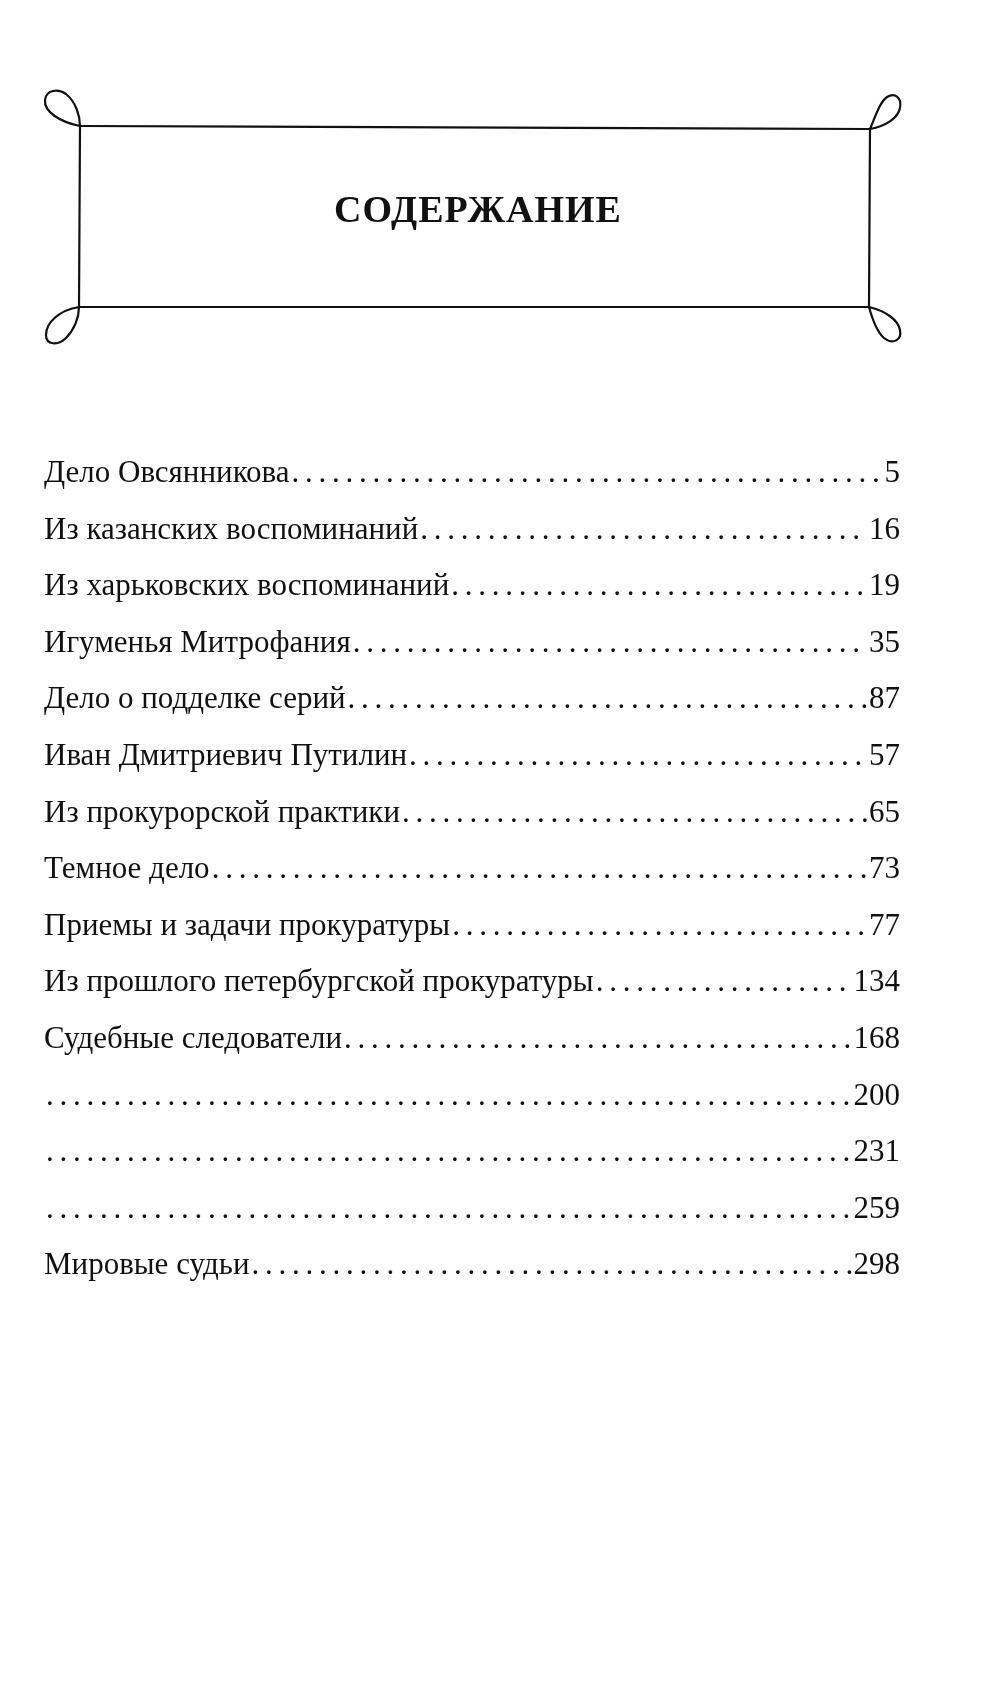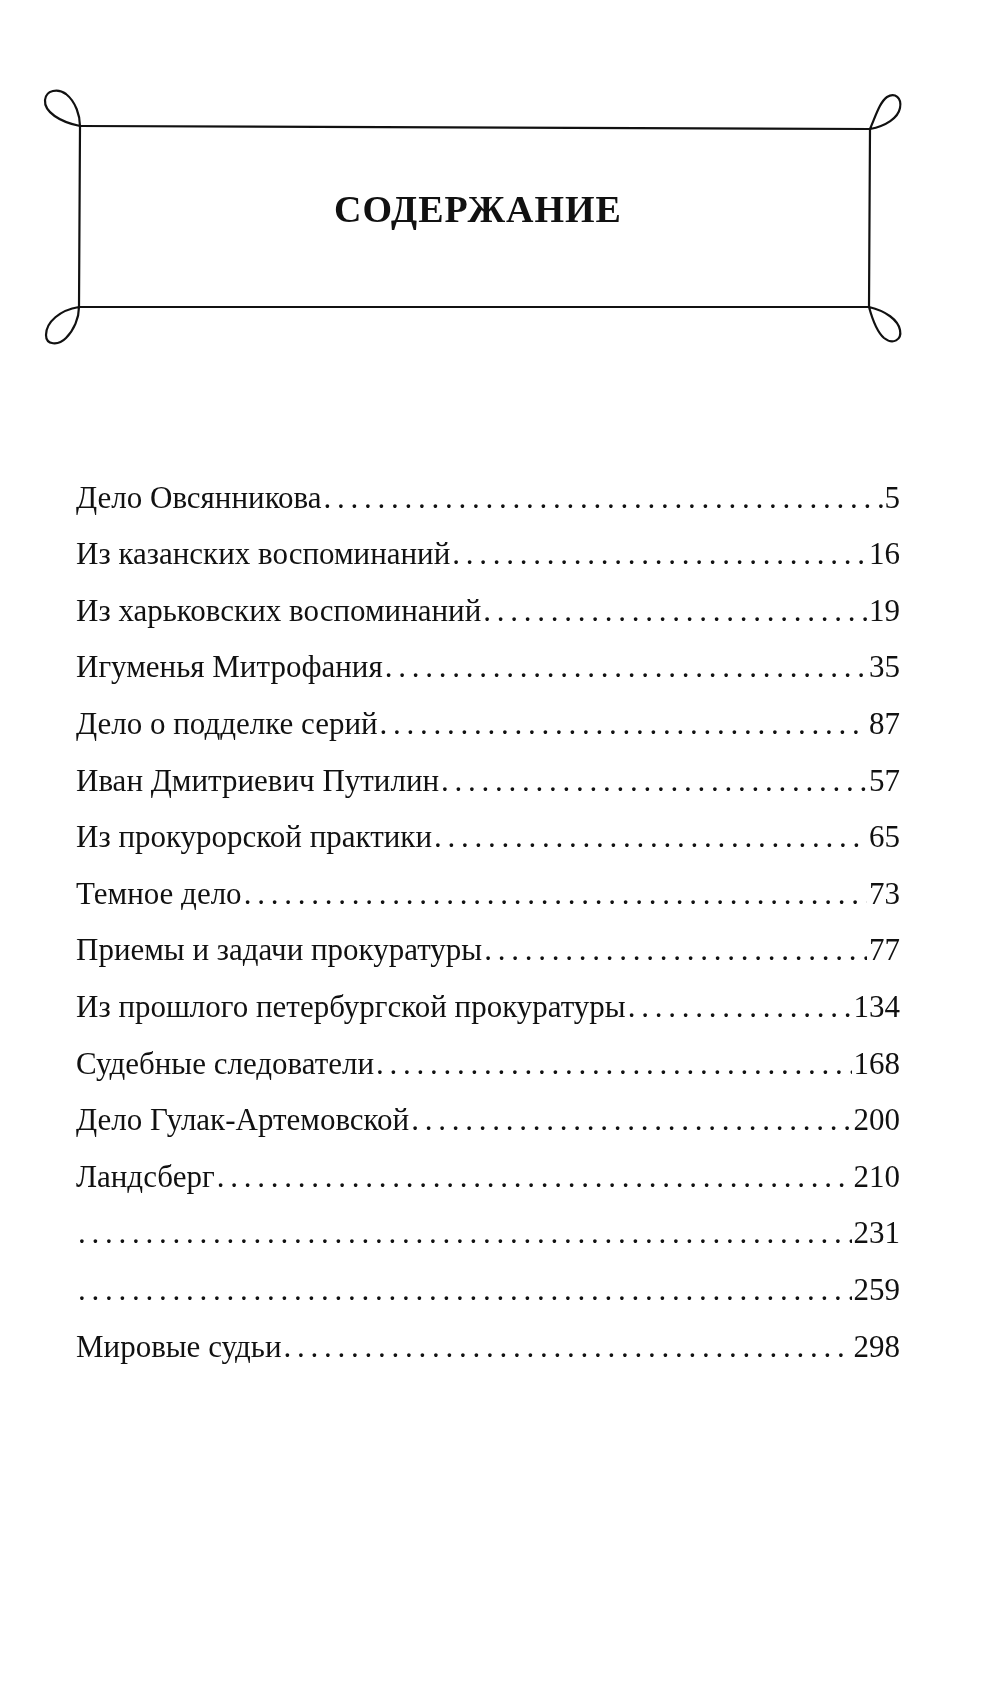--- a/index.html
+++ b/index.html
@@ -40,26 +40,25 @@
       line-height: 1;
     }
     .toc {
       position: absolute;
       left: 44px;
       top: 456px;
       width: 856px;
     }
     .toc-row {
       display: flex;
-      align-items: flex-end;
+      align-items: flex-start;
       height: 56.6px;
       font-size: 31px;
       line-height: 1;
       white-space: nowrap;
-      margin-left: 32px;
     }
     .toc-title {
       flex: 0 0 auto;
     }
     .toc-leader {
       flex: 1 1 auto;
       overflow: hidden;
       margin: 0 2px;
       position: relative;
     }
@@ -147,28 +146,22 @@
     <span class="toc-title">Из прошлого петербургской прокуратуры</span>
     <span class="toc-leader"></span>
     <span class="toc-page">134</span>
   </div>
   <div class="toc-row">
     <span class="toc-title">Судебные следователи</span>
     <span class="toc-leader"></span>
     <span class="toc-page">168</span>
   </div>
   <div class="toc-row">
-    <span class="toc-title">Дело Гулак-Артемовской</span>
     <span class="toc-leader"></span>
     <span class="toc-page">200</span>
-  </div>
-  <div class="toc-row">
-    <span class="toc-title">Ландсберг</span>
-    <span class="toc-leader"></span>
-    <span class="toc-page">210</span>
   </div>
   <div class="toc-row">
     <span class="toc-leader"></span>
     <span class="toc-page">231</span>
   </div>
   <div class="toc-row">
     <span class="toc-leader"></span>
     <span class="toc-page">259</span>
   </div>
   <div class="toc-row">

